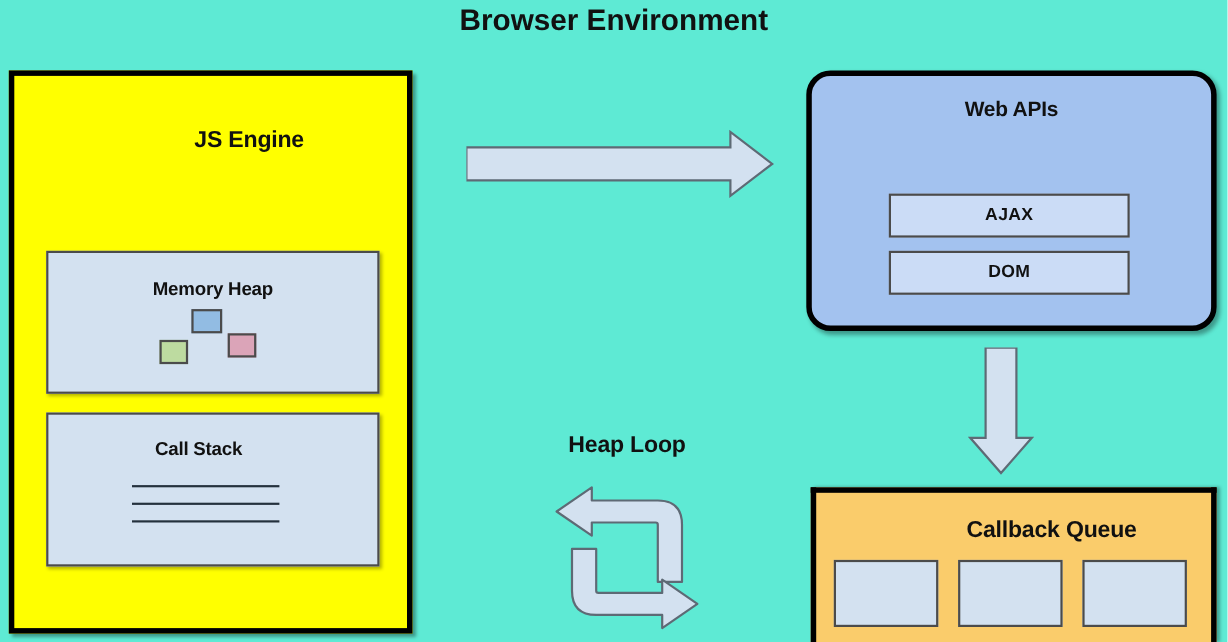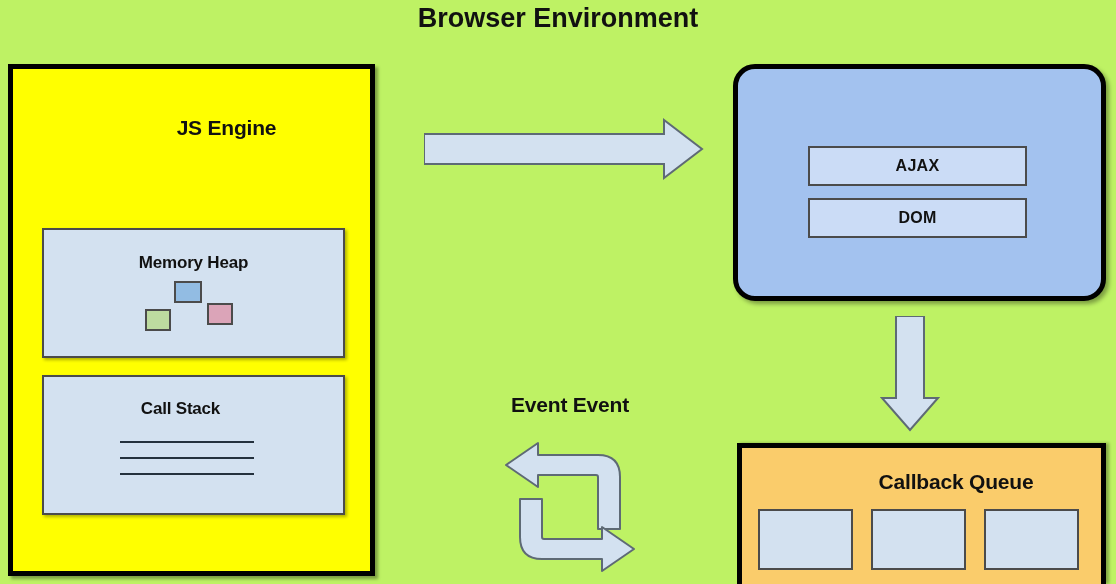--- a/index.html
+++ b/index.html
@@ -8,21 +8,21 @@
     padding: 0;
     background: #ffffff;
   }
   body {
     font-family: "Liberation Sans", sans-serif;
   }
   #canvas {
     position: relative;
     width: 1116px;
     height: 584px;
-    background: #bef264;
+    background: #5eead4;
     overflow: hidden;
   }
 
   
   .lbl {
     position: absolute;
     font-weight: bold;
     color: #111111;
     text-align: center;
     white-space: nowrap;
@@ -136,20 +136,21 @@
     position: absolute;
     left: 808px;
     width: 219px;
     height: 40px;
     background: #cbdcf6;
     border: 2px solid #4b4b4b;
     box-sizing: border-box;
     display: flex;
     align-items: center;
     justify-content: center;
+    margin-top: 30px;
   }
   #api-bar-ajax { top: 146px; }
   #api-bar-dom  { top: 198px; justify-content: center; }
   .api-bar-label {
     font-size: 16px;
     font-weight: bold;
     color: #111111;
     letter-spacing: 0.3px;
   }
 
@@ -214,20 +215,21 @@
   <div class="heap-obj" id="heap-obj-green"></div>
   <div class="heap-obj" id="heap-obj-pink"></div>
 
   <div id="call-stack-box"></div>
   <div class="lbl" id="call-stack-label">Call Stack</div>
   <div class="stack-line" id="stack-line-1"></div>
   <div class="stack-line" id="stack-line-2"></div>
   <div class="stack-line" id="stack-line-3"></div>
 
   <div id="web-apis-box"></div>
+  <div class="lbl" id="web-apis-label">Web APIs</div>
 
   <div class="api-bar" id="api-bar-ajax">
     <span class="api-bar-label">AJAX</span>
   </div>
   <div class="api-bar" id="api-bar-dom">
     <span class="api-bar-label">DOM</span>
   </div>
 
   <div id="callback-queue-box"></div>
   <div class="lbl" id="callback-queue-label">Callback Queue</div>
@@ -236,21 +238,21 @@
   <div class="queue-slot" id="queue-slot-3"></div>
 
   <svg class="arrow-svg" id="arrow-to-web-apis" width="280" height="62" viewBox="0 0 280 62">
     <polygon points="0,16 240,16 240,2 278,31 240,60 240,46 0,46" fill="#d3e1f0" stroke="#5e6a75" stroke-width="2" stroke-linejoin="miter"></polygon>
   </svg>
 
   <svg class="arrow-svg" id="arrow-to-callback" width="60" height="116" viewBox="0 0 60 116">
     <polygon points="16,0 44,0 44,82 58,82 30,114 2,82 16,82" fill="#d3e1f0" stroke="#5e6a75" stroke-width="2" stroke-linejoin="miter"></polygon>
   </svg>
 
-  <div class="lbl" id="event-loop-label">Event Event</div>
+  <div class="lbl" id="event-loop-label">Heap Loop</div>
 
   <svg class="arrow-svg" id="event-loop-arrows" width="140" height="140" viewBox="0 0 140 140">
 
     <path d="M 6 28
              L 38 6
              L 38 18
              L 98 18
              Q 120 18 120 40
              L 120 92
              L 98 92

